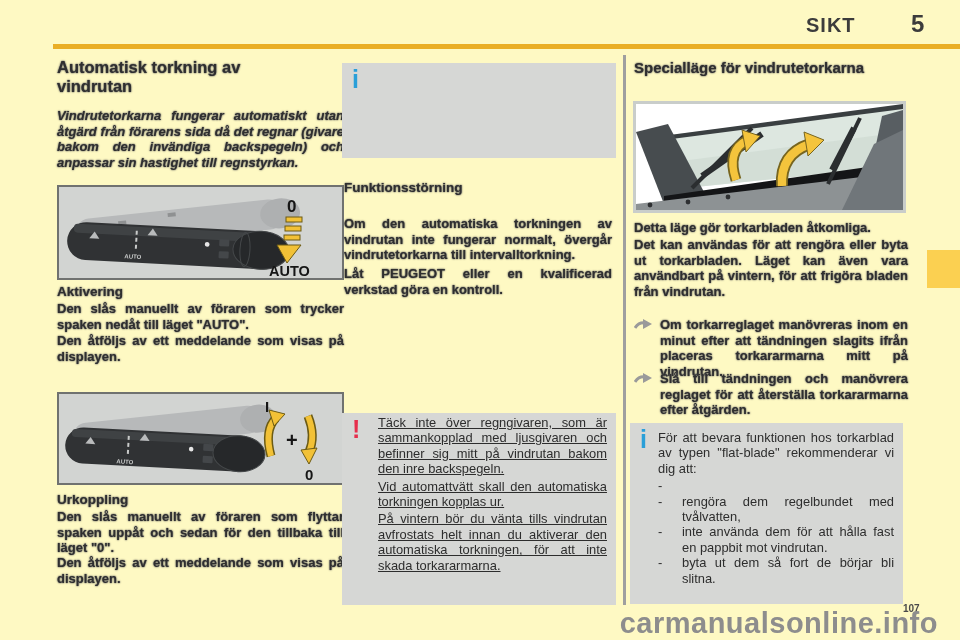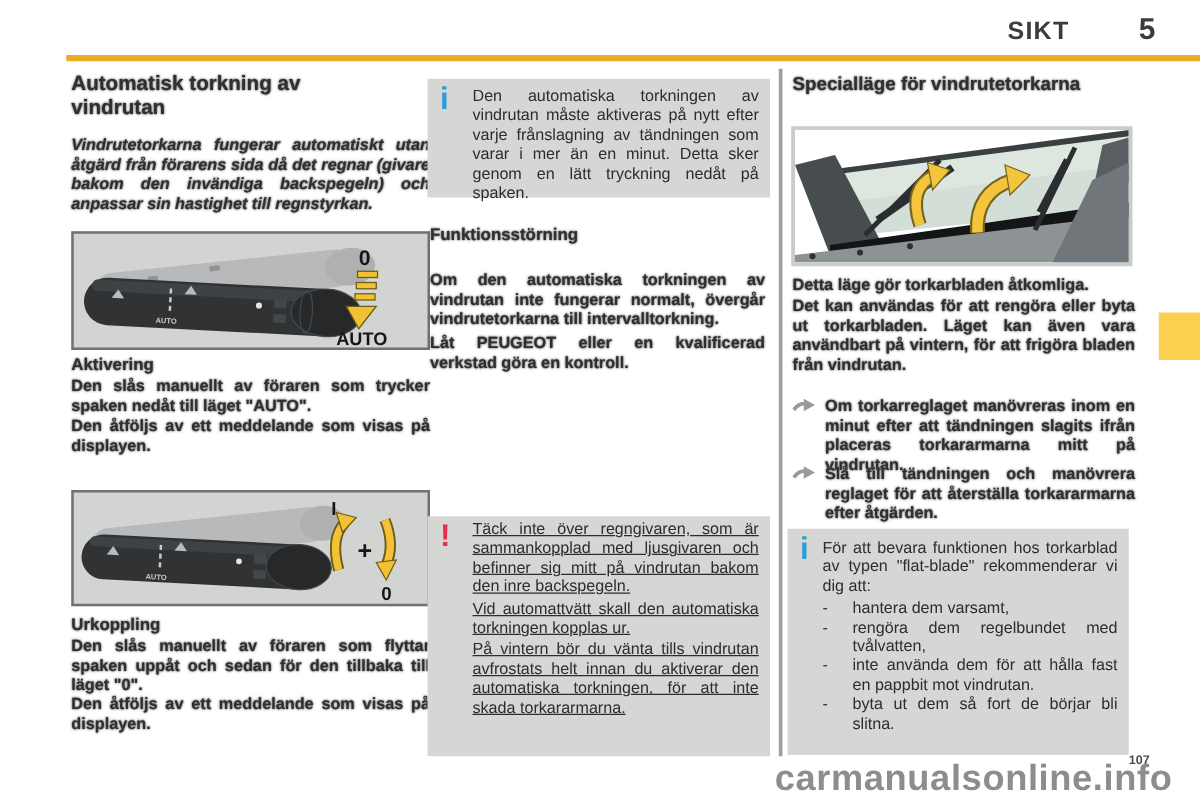--- a/index.html
+++ b/index.html
@@ -1,16 +1,16 @@
 <!DOCTYPE html>
 <html><head>
 <meta charset="utf-8">
 <style>
   html,body{margin:0;padding:0;background:#000;}
-  .page{position:relative;width:960px;height:640px;background:#ffffff;overflow:hidden;
+  .page{position:relative;width:960px;height:640px;background:#fef9c3;overflow:hidden;
         font-family:"Liberation Sans",sans-serif;}
   .abs{position:absolute;}
 
   
   .deg{color:#2f2f2f;font-weight:bold;text-shadow:0 0 1px #787878,0 0 2px #444;
        filter:blur(0.55px);}
   .deg-title{font-size:16.5px;line-height:19px;}
   .deg-h2{font-size:13.5px;}
   .deg-p{font-size:13px;line-height:15.5px;text-align:justify;}
 
@@ -129,21 +129,20 @@
       <text x="246" y="86" font-size="15" font-weight="bold" fill="#161616" font-family="Liberation Sans,sans-serif">0</text>
     </svg>
   </div>
 
   <div class="abs deg deg-h2" style="left:57px;top:492px;width:287px;">Urkoppling</div>
   <div class="abs deg deg-p" style="left:57px;top:509px;width:287px;">Den slås manuellt av föraren som flyttar spaken uppåt och sedan för den tillbaka till läget "0".</div>
   <div class="abs deg deg-p" style="left:57px;top:555px;width:287px;">Den åtföljs av ett meddelande som visas på displayen.</div>
 
   <div class="abs gbox" style="left:342px;top:63px;width:274px;height:95px;">
     <span class="badge blue">i</span>
-    <div class="btxt" style="padding-top:6px;">Den automatiska torkningen av vindrutan måste aktiveras på nytt efter varje frånslagning av tändningen som varar i mer än en minut. Detta sker genom en lätt tryckning nedåt på spaken.</div>
   </div>
 
   <div class="abs deg deg-h2" style="left:344px;top:180px;width:268px;">Funktionsstörning</div>
   <div class="abs deg deg-p" style="left:344px;top:216px;width:268px;">Om den automatiska torkningen av vindrutan inte fungerar normalt, övergår vindrutetorkarna till intervalltorkning.</div>
   <div class="abs deg deg-p" style="left:344px;top:266px;width:268px;">Låt PEUGEOT eller en kvalificerad verkstad göra en kontroll.</div>
 
   <div class="abs gbox" style="left:342px;top:413px;width:274px;height:192px;">
     <span class="badge red">!</span>
     <div class="btxt" style="padding-top:2px;text-decoration:underline;">
       <p>Täck inte över regngivaren, som är sammankopplad med ljusgivaren och befinner sig mitt på vindrutan bakom den inre backspegeln.</p>
@@ -210,21 +209,20 @@
     </svg>
     <div class="btext">Slå till tändningen och manövrera reglaget för att återställa torkararmarna efter åtgärden.</div>
   </div>
 
   <div class="abs gbox" style="left:630px;top:423px;width:273px;height:181px;">
     <span class="badge blue">i</span>
     <div class="btxt" style="padding-top:7px;margin-left:28px;">
       <p>För att bevara funktionen hos torkarblad av typen "flat-blade" rekommenderar vi dig att:</p>
       <div class="dashrow">
         <span class="mark">-</span>
-        <span class="itx">hantera dem varsamt,</span>
       </div>
       <div class="dashrow">
         <span class="mark">-</span>
         <span class="itx">rengöra dem regelbundet med tvålvatten,</span>
       </div>
       <div class="dashrow">
         <span class="mark">-</span>
         <span class="itx">inte använda dem för att hålla fast en pappbit mot vindrutan.</span>
       </div>
       <div class="dashrow">

